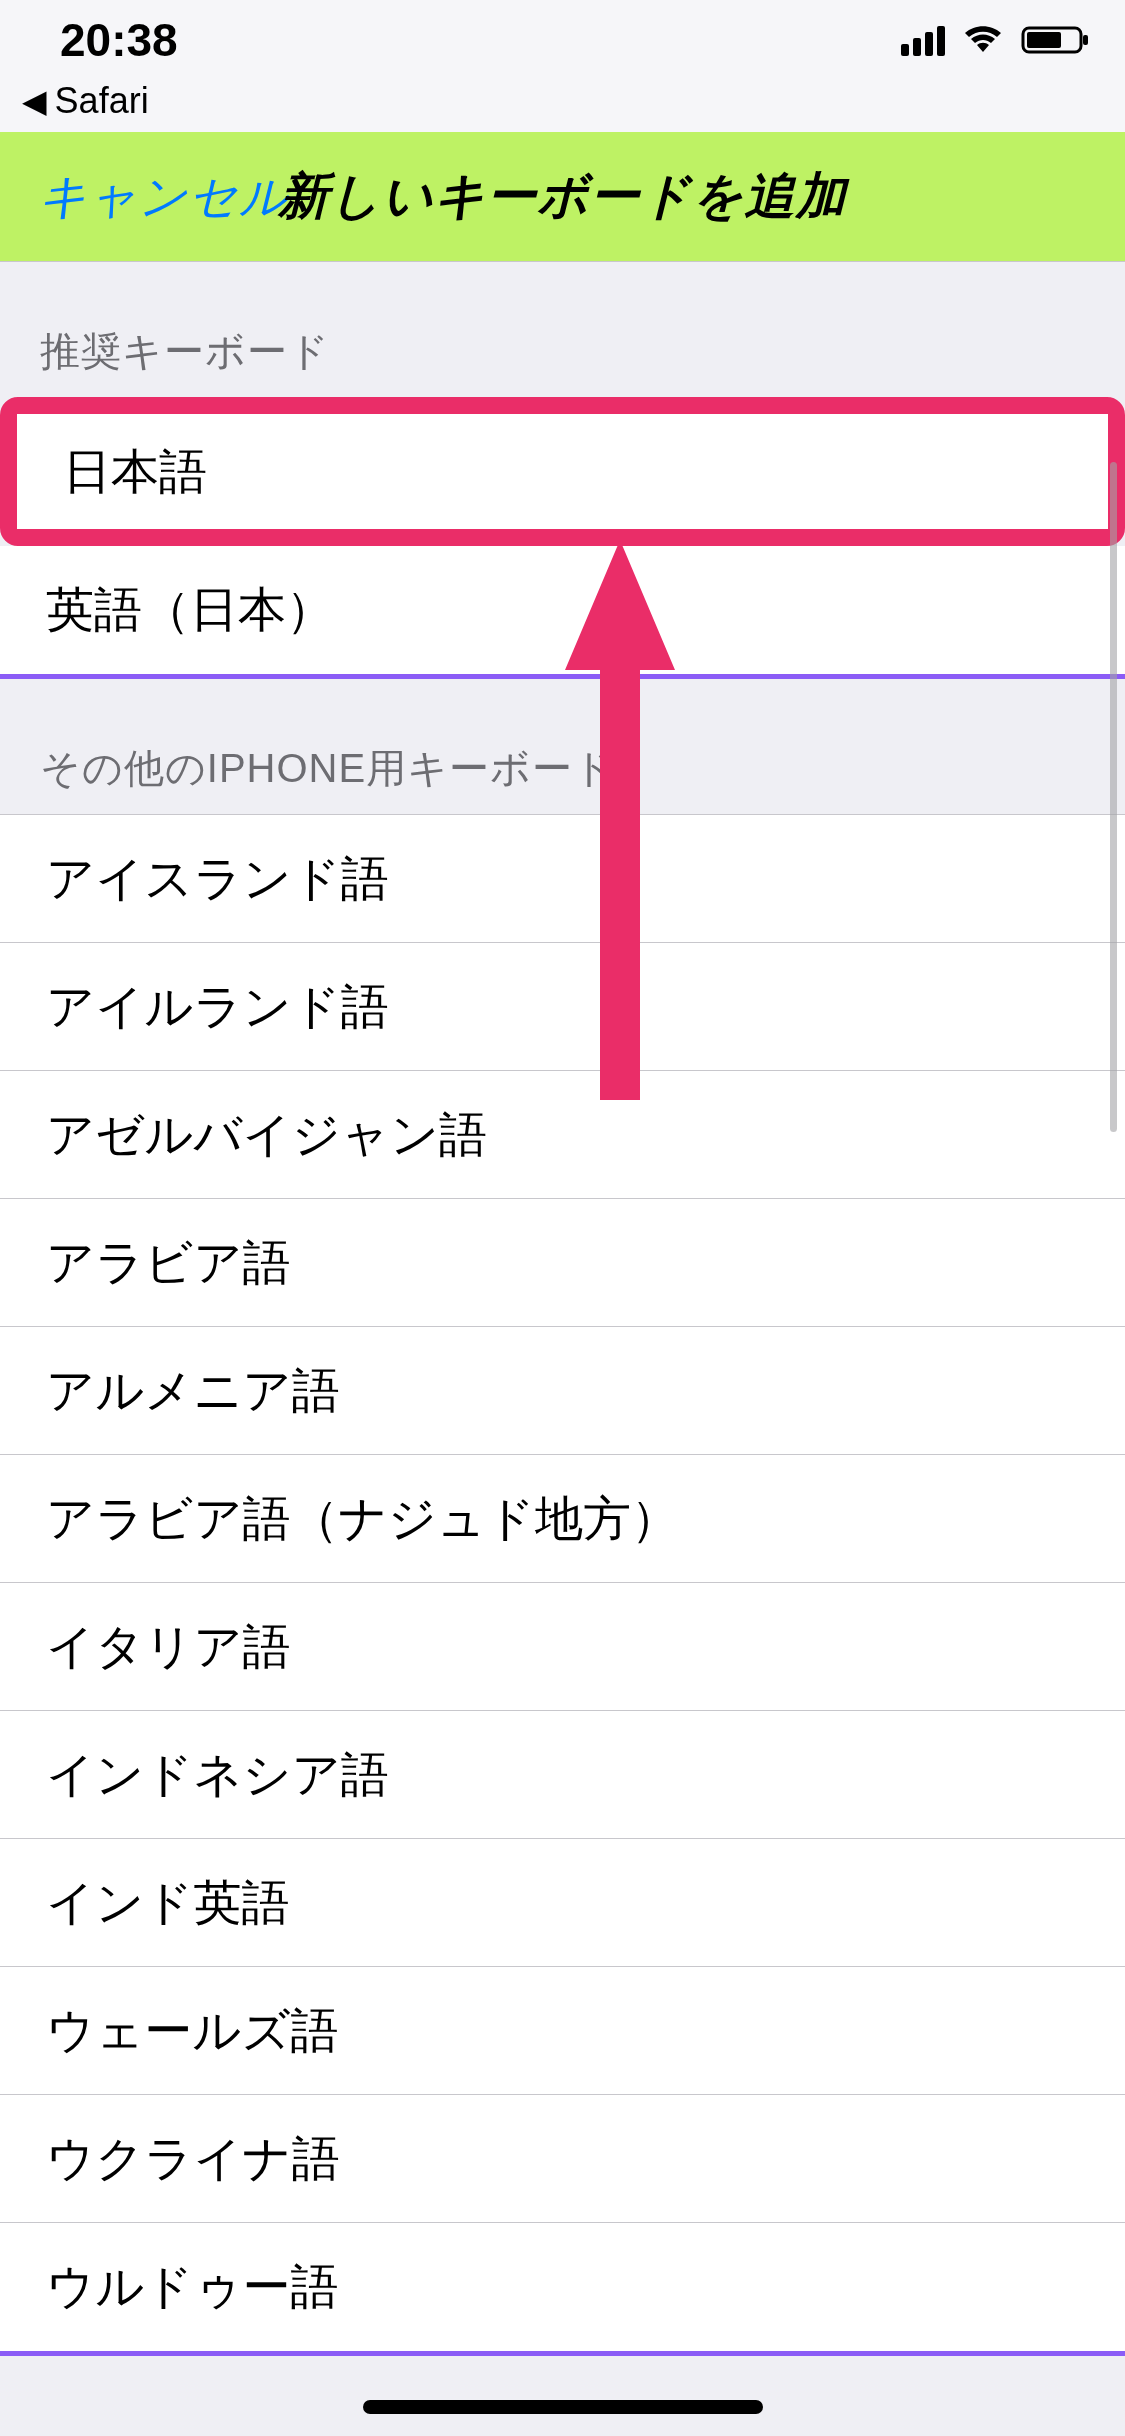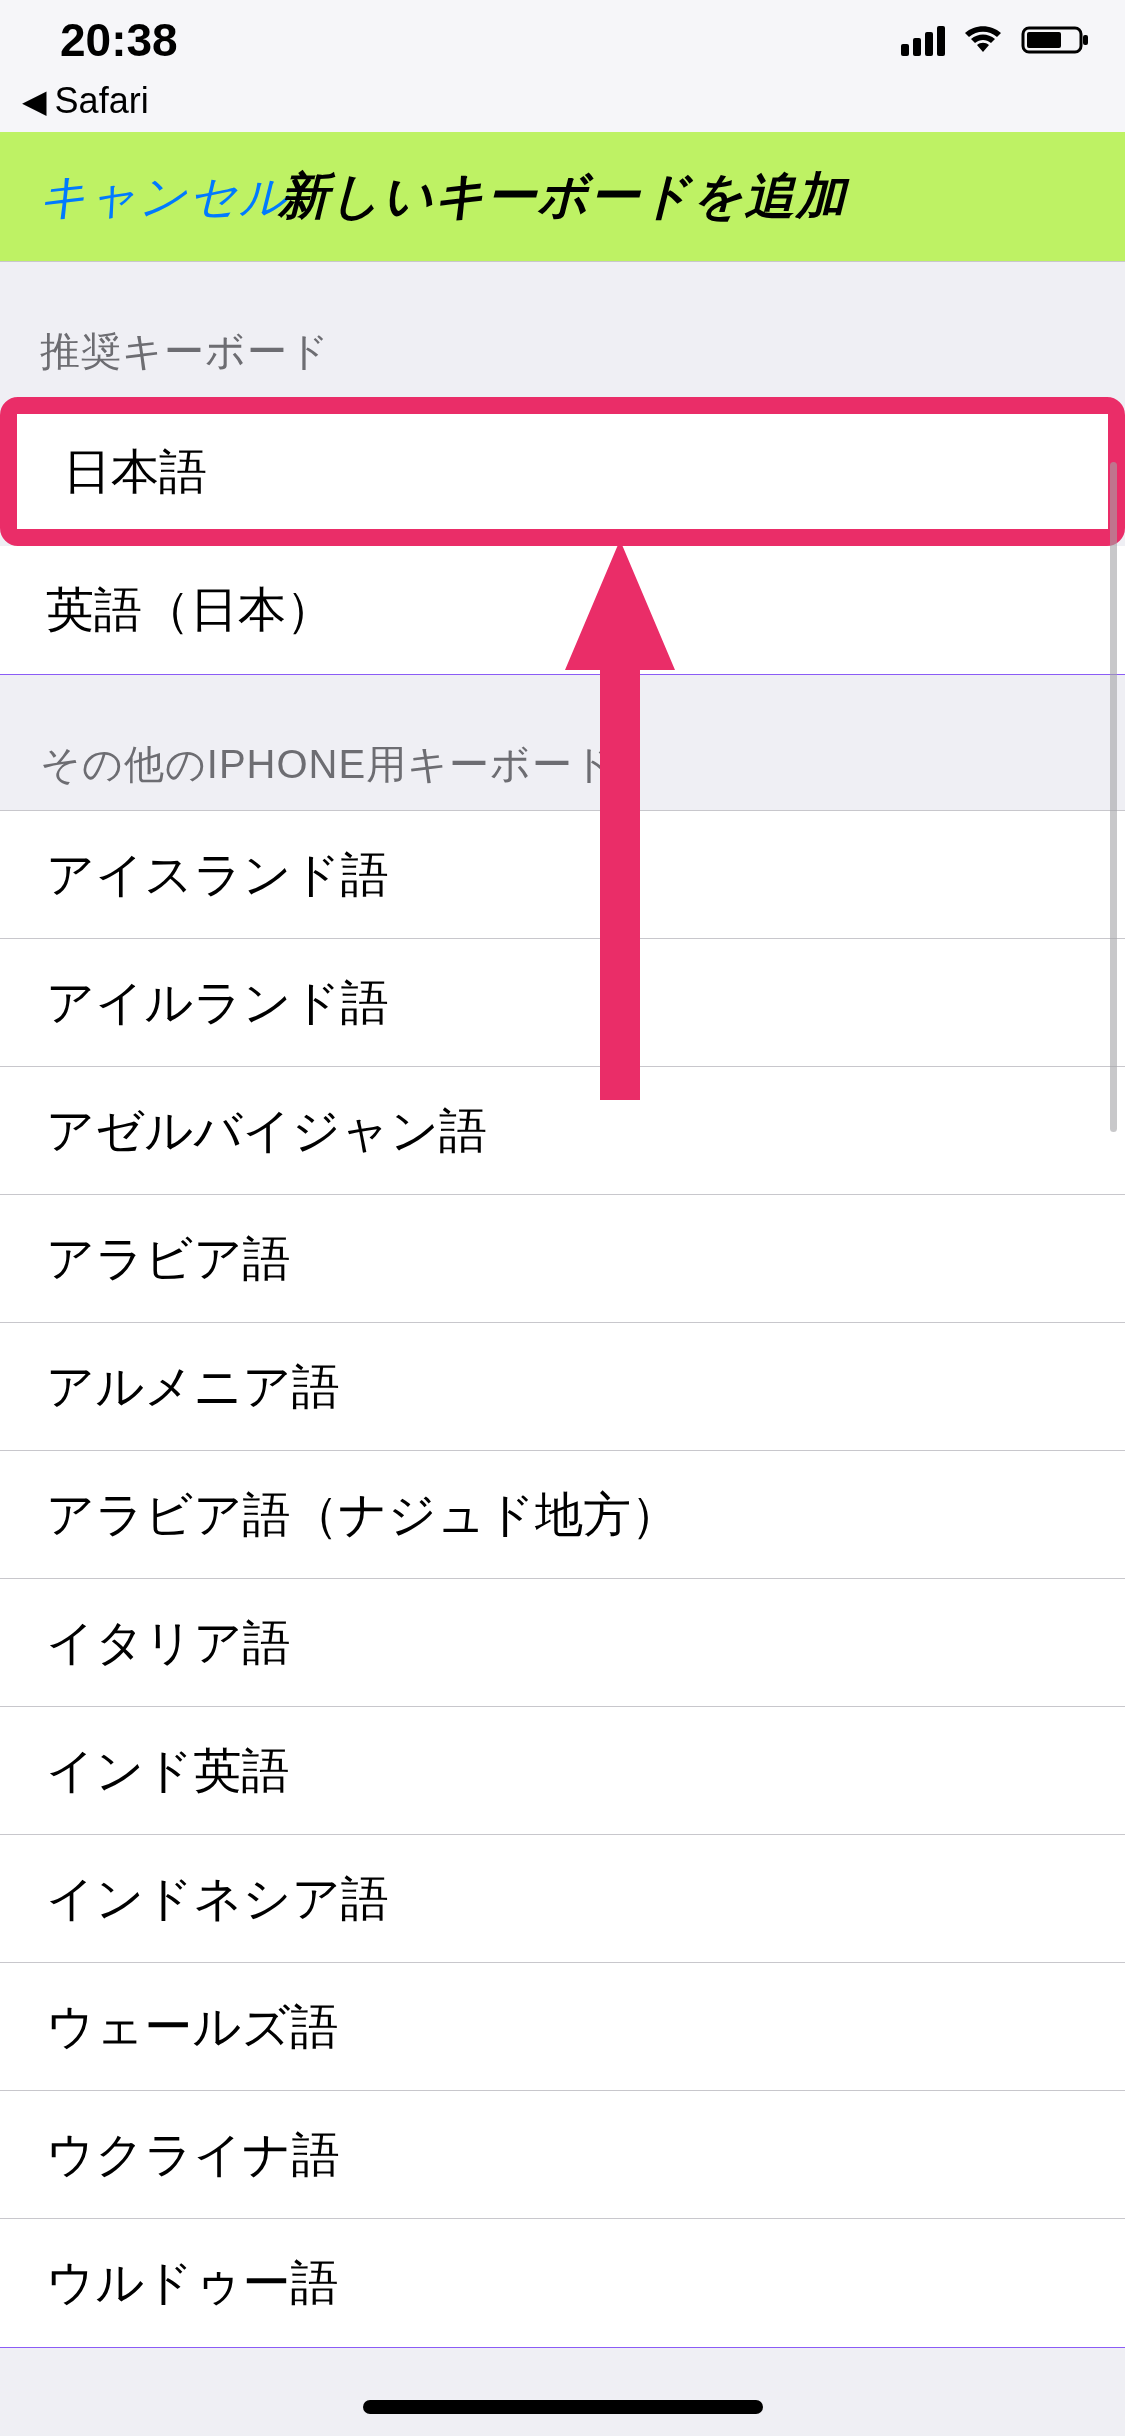--- a/index.html
+++ b/index.html
@@ -86,21 +86,21 @@
       display: flex;
       align-items: center;
       padding: 7px 46px;
       font-size: 48px;
       color: #000;
       border-bottom: 1px solid #c8c7cc;
       font-family: Liberation Serif, serif;
     }
     .list-group {
       border-top: 1px solid #c8c7cc;
-      border-bottom: 1px solid #8b5cf6;
+      border-bottom: 5px solid #8b5cf6;
     }
     .list-group .list-item {
       border-bottom: 1px solid #c8c7cc;
     }
     .list-group .list-item:last-child {
       border-bottom: none;
     }
     .highlight-box {
       border: 17px solid #ea2d68;
       border-radius: 18px;
@@ -201,22 +201,22 @@
   <div class="section-header">その他のIPHONE用キーボード</div>
 
   <div class="list-group">
     <div class="list-item">アイスランド語</div>
     <div class="list-item">アイルランド語</div>
     <div class="list-item">アゼルバイジャン語</div>
     <div class="list-item">アラビア語</div>
     <div class="list-item">アルメニア語</div>
     <div class="list-item">アラビア語（ナジュド地方）</div>
     <div class="list-item">イタリア語</div>
+    <div class="list-item">インドネシア語</div>
     <div class="list-item">インド英語</div>
-    <div class="list-item">インドネシア語</div>
     <div class="list-item">ウェールズ語</div>
     <div class="list-item">ウクライナ語</div>
     <div class="list-item">ウルドゥー語</div>
   </div>
 
   <div class="scroll-indicator"></div>
 </div>
 
 <svg class="arrow-annotation" viewBox="0 0 120 560">
   <path d="M60 0 L115 130 L80 130 L80 560 L40 560 L40 130 L5 130 Z" fill="#ea2d68"></path>

